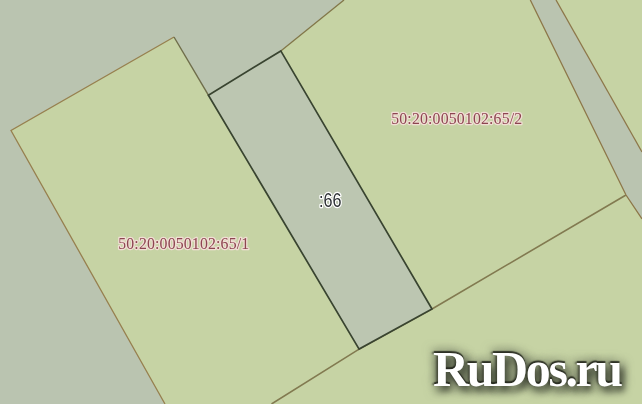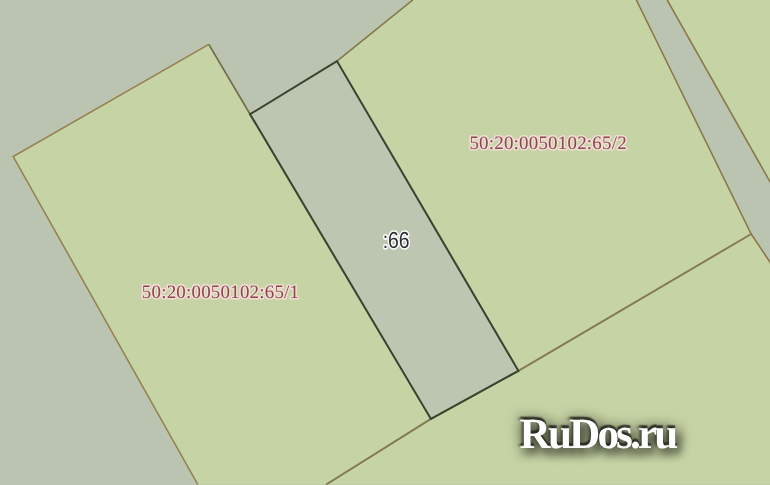--- a/index.html
+++ b/index.html
@@ -1,20 +1,20 @@
 <!DOCTYPE html>
 <html><head>
 <meta charset="utf-8">
 <style>
   html,body{margin:0;padding:0;}
   body{width:642px;height:404px;overflow:hidden;position:relative;
        font-family:"Liberation Sans",sans-serif;background:#bac4b0;}
   #wm{position:absolute;left:433px;top:339.5px;
       font-family:"Liberation Serif",serif;font-weight:bold;
-      font-size:36px;letter-spacing:-2.4px;color:#ffffff;white-space:nowrap;
+      font-size:50px;letter-spacing:-2.4px;color:#ffffff;white-space:nowrap;
       filter:opacity(0.999);
       text-shadow:
         0 -2px 1px rgba(30,33,24,0.80),
         -2px -1px 2px rgba(55,60,46,0.70),
         4px 5px 7px rgba(62,68,53,0.95),
         -4px -4px 9px rgba(90,96,80,0.55),
         6px -2px 8px rgba(90,96,80,0.45),
         -2px 6px 8px rgba(80,86,70,0.55);}
 </style>
 </head>

